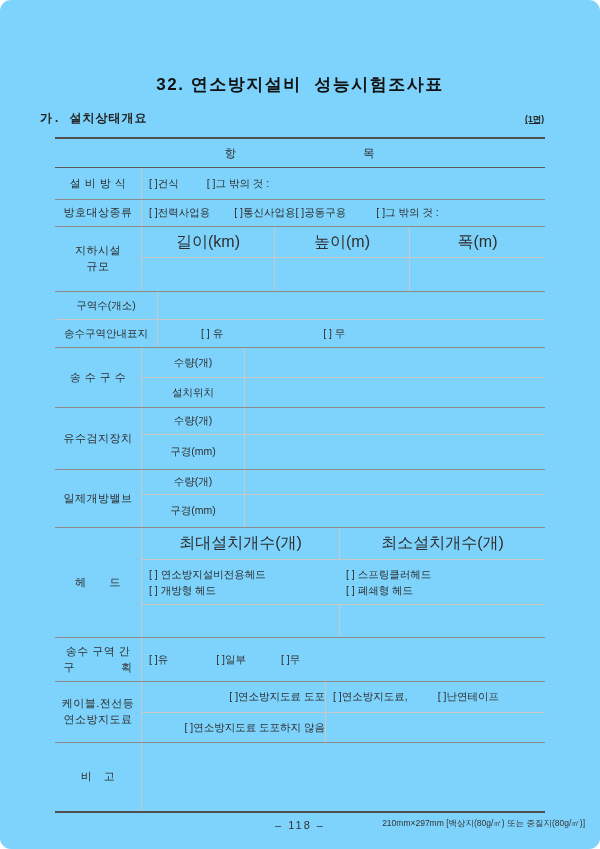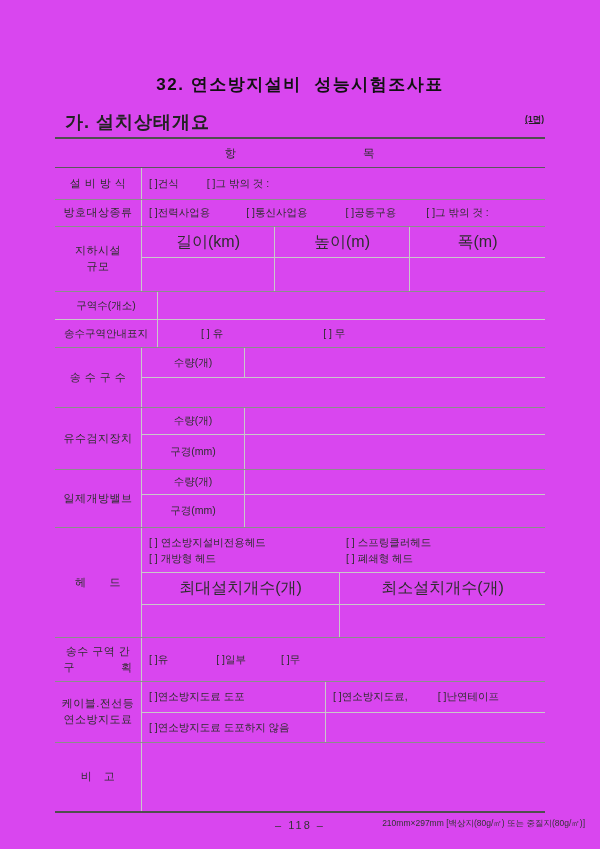--- a/index.html
+++ b/index.html
@@ -1,30 +1,30 @@
 <!DOCTYPE html>
 <html><head>
 <meta charset="utf-8">
 <style>
   html,body{margin:0;padding:0;background:#fff;}
-  .page{position:relative;width:600px;height:849px;background:#d946ef;overflow:hidden;
-        font-family:"Liberation Sans","DejaVu Sans",sans-serif;color:#2e2e2e;}
+  .page{position:relative;width:600px;height:849px;background:#7dd3fc;overflow:hidden;
+        font-family:"Liberation Sans","DejaVu Sans",sans-serif;color:#2e2e2e;border-radius:11px;}
   .title{position:absolute;top:73px;left:0;right:0;text-align:center;
          font-size:17px;font-weight:bold;letter-spacing:1.5px;white-space:pre;color:#111;}
-  .section-label{position:absolute;top:110px;left:65px;font-size:18px;font-weight:bold;
-         letter-spacing:1px;color:#222;}
+  .section-label{position:absolute;top:110px;left:40px;font-size:12px;font-weight:bold;
+         letter-spacing:1px;color:#222;font-family:Liberation Mono, monospace;}
   .page-note{position:absolute;top:114px;right:56px;font-size:8.5px;font-weight:bold;color:#222;text-decoration:underline;}
 
   .tbl{position:absolute;left:55px;top:137px;width:490px;
        border-top:2px solid #4f4f4f;border-bottom:2px solid #4f4f4f;}
   .row{display:flex;box-sizing:border-box;align-items:stretch;}
   .bm{border-bottom:1px solid #8c8c8c;}   
   .bl{border-bottom:1px solid #c9c9c9;}   
   .bd{border-bottom:1px solid #5a5a5a;}   
-  .br{border-right:1px solid #c9c9c9;}
+  .br{border-right:1px solid #c9c9c9;justify-content:flex-end;}
 
   .hdr{height:29px;align-items:center;justify-content:center;gap:126px;
        font-size:11.5px;letter-spacing:1px;}
   .lbl{width:86px;flex:none;border-right:1px solid #c9c9c9;display:flex;align-items:center;
        justify-content:center;text-align:center;font-size:11px;letter-spacing:.5px;
        white-space:pre-line;line-height:1.45;}
   .val{flex:1;display:flex;align-items:center;font-size:10.5px;}
   .pl7{padding-left:7px;}
   .sub{width:102px;flex:none;border-right:1px solid #c9c9c9;display:flex;align-items:center;
        justify-content:center;font-size:10.5px;text-align:center;}
@@ -63,22 +63,22 @@
       <div class="val pl7">
         <span>[ ]건식</span>
         <span style="margin-left:28px">[ ]그 밖의 것 :</span>
       </div>
     </div>
 
     <div class="row bm" style="height:27px">
       <div class="lbl">방호대상종류</div>
       <div class="val pl7">
         <span>[ ]전력사업용</span>
-        <span style="margin-left:36px">[ ]통신사업용</span>
-        <span style="margin-left:38px">[ ]공동구용</span>
+        <span style="margin-left:24px">[ ]통신사업용</span>
+        <span style="">[ ]공동구용</span>
         <span style="margin-left:30px">[ ]그 밖의 것 :</span>
       </div>
     </div>
 
     <div class="row bm" style="height:65px">
       <div class="lbl">지하시설
 규모</div>
       <div class="stack">
         <div class="trow bl" style="height:31px">
           <div class="c1 br cc">길이(km)</div>
@@ -109,20 +109,24 @@
       </div>
     </div>
 
     <div class="row bm" style="height:60px">
       <div class="lbl">송 수 구 수</div>
       <div class="stack">
         <div class="trow bl" style="height:30px">
           <div class="sub">수량(개)</div>
           <div class="val"></div>
         </div>
+        <div class="trow" style="flex:1">
+          <div class="sub">설치위치</div>
+          <div class="val"></div>
+        </div>
       </div>
     </div>
 
     <div class="row bm" style="height:62px">
       <div class="lbl">유수검지장치</div>
       <div class="stack">
         <div class="trow bl" style="height:27px">
           <div class="sub">수량(개)</div>
           <div class="val"></div>
         </div>
@@ -143,33 +147,33 @@
         <div class="trow" style="flex:1">
           <div class="sub">구경(mm)</div>
           <div class="val"></div>
         </div>
       </div>
     </div>
 
     <div class="row bm" style="height:110px">
       <div class="lbl">헤  드</div>
       <div class="stack">
+        <div class="trow bl" style="height:32px">
+          <div class="hc1 br cc">최대설치개수(개)</div>
+          <div class="hc2 cc">최소설치개수(개)</div>
+        </div>
         <div class="trow bl pl7" style="height:45px;padding-top:6px">
           <div class="hc1">
             <div class="chkline">[ ] 연소방지설비전용헤드</div>
             <div class="chkline">[ ] 개방형 헤드</div>
           </div>
           <div class="hc2">
             <div class="chkline">[ ] 스프링클러헤드</div>
             <div class="chkline">[ ] 폐쇄형 헤드</div>
           </div>
-        </div>
-        <div class="trow bl" style="height:32px">
-          <div class="hc1 br cc">최대설치개수(개)</div>
-          <div class="hc2 cc">최소설치개수(개)</div>
         </div>
         <div class="trow" style="flex:1">
           <div class="hc1 br cc"></div>
           <div class="hc2 cc"></div>
         </div>
       </div>
     </div>
 
     <div class="row bm" style="height:44px">
       <div class="lbl">송수 구역 간

